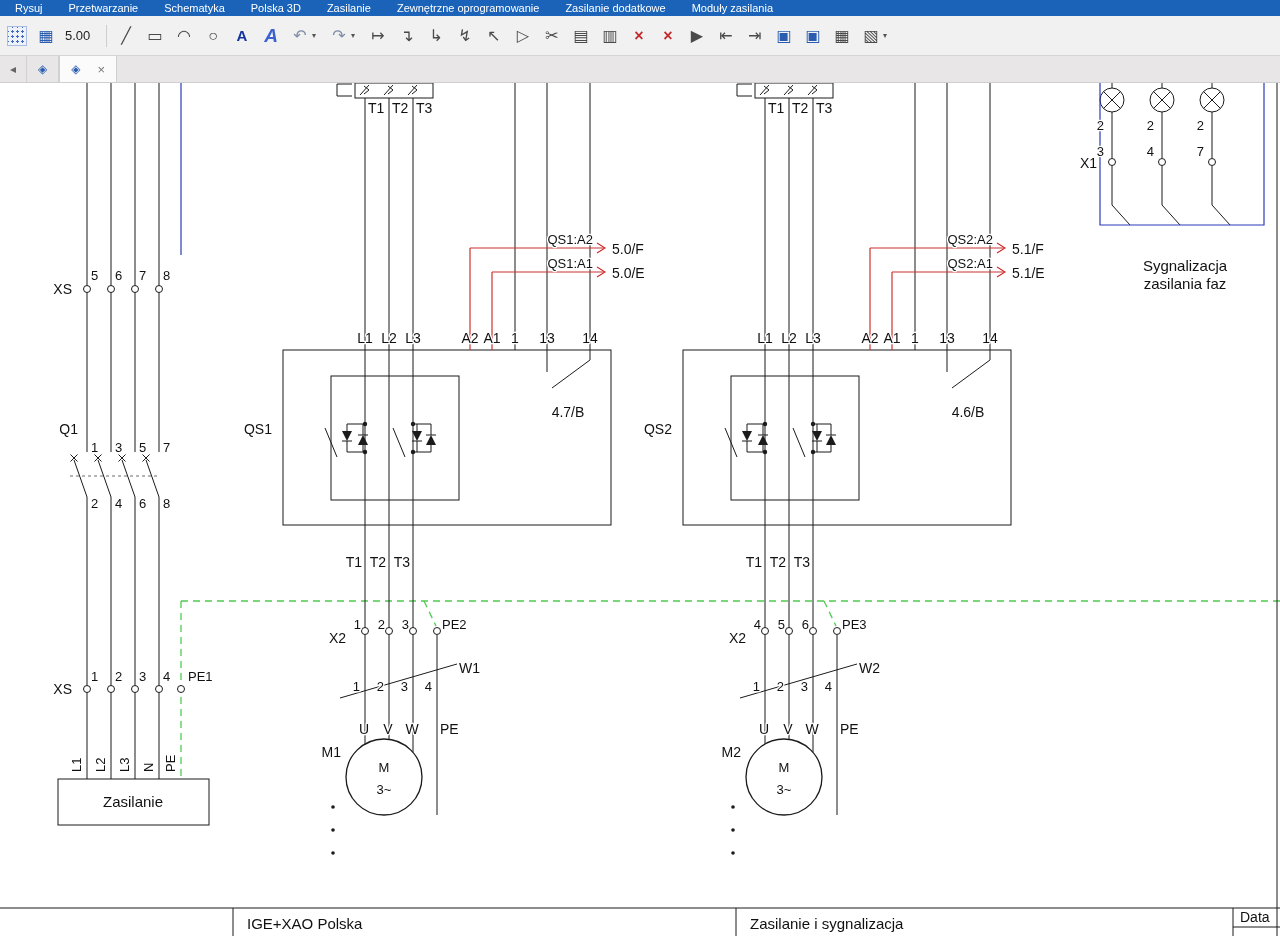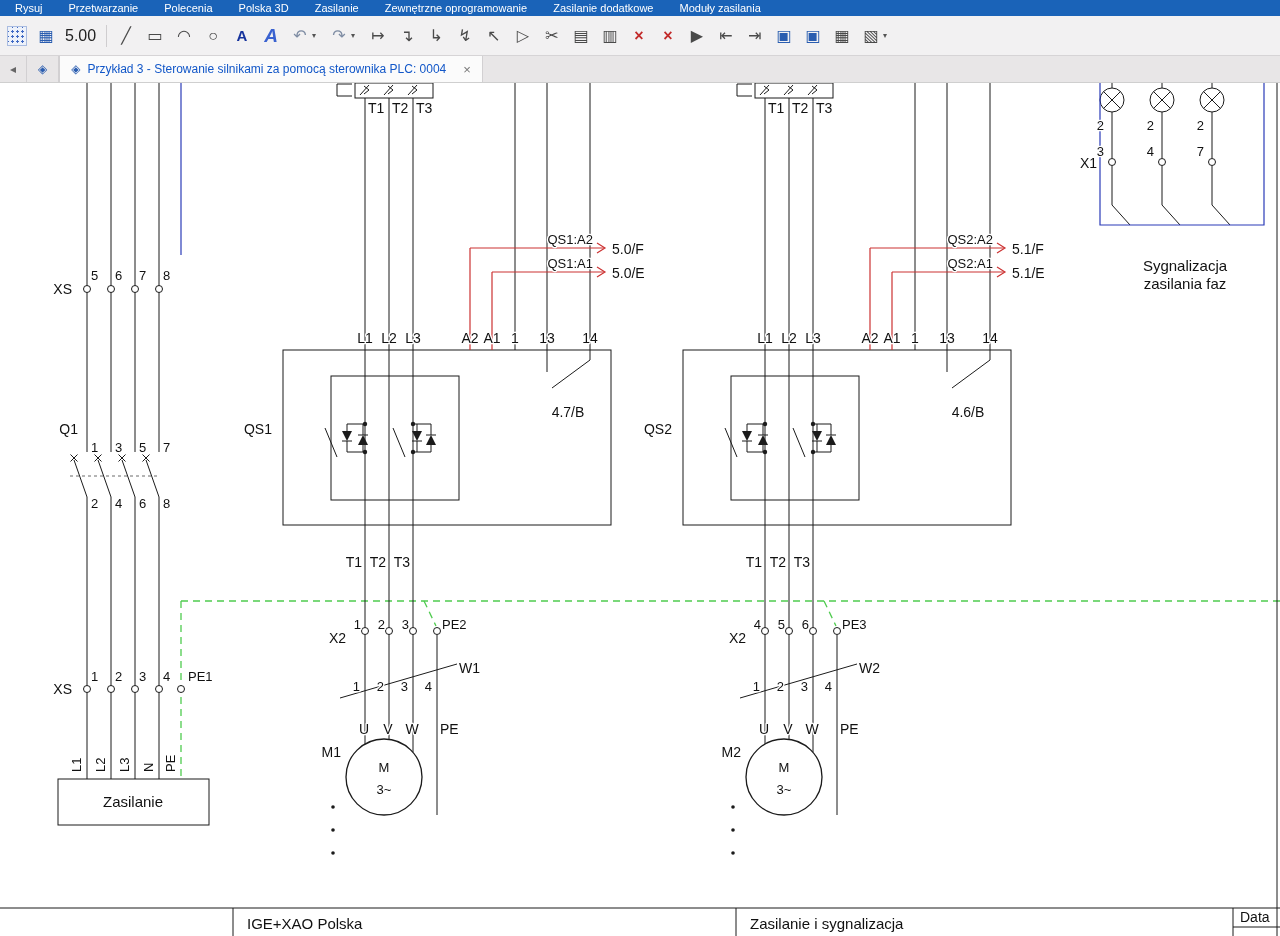--- a/index.html
+++ b/index.html
@@ -8,21 +8,21 @@
 
   
   .menubar{height:16px;background:#1a63b8;display:flex;align-items:center;padding-left:2px}
   .menubar span{color:#fff;font-size:11px;line-height:16px;padding:0 13px;white-space:nowrap;cursor:default}
 
   
   .toolbar{height:40px;background:#f2f1f2;border-bottom:1px solid #d6d4d6;display:flex;align-items:center;padding:0 7px;gap:9px}
   .tbico{font-size:16px;color:#4a4a4a;width:20px;text-align:center;line-height:24px;cursor:default}
   .snapgrid{width:20px;height:20px;border:1px solid #aabce0;background-color:#eef2fa;
     background-image:radial-gradient(#3f69c4 1.2px,transparent 1.4px);background-size:5px 5px;background-position:2px 2px}
-  .scale{font-size:16px;color:#222;min-width:32px}
+  .scale{font-size:13px;color:#222;min-width:32px}
   .sep{width:1px;height:22px;background:#cfcdcf}
   .caret{font-size:8px;color:#555;width:8px;margin-left:-7px}
   .bluish{color:#2a5db0}.dimb{color:#7e8ca3}.redi{color:#c22a2a;font-weight:bold}
   .ta1{color:#16339c;font-weight:bold;font-size:15px}
   .ta2{color:#3a62d0;font-weight:bold;font-style:italic;font-size:19px}
 
   
   .tabbar{height:27px;background:#e8e6e7;display:flex;align-items:stretch;border-bottom:1px solid #cfcfcf}
   .tabback{width:26px;display:flex;align-items:center;justify-content:center;color:#666;font-size:12px}
   .tab{display:flex;align-items:center;gap:7px;padding:0 11px;border-left:1px solid #d2d0d2;border-right:1px solid #d2d0d2;
@@ -46,21 +46,21 @@
     paint-order:stroke;stroke:#fff;stroke-width:2.5px;stroke-linejoin:round}
   .f14{font-size:14px}.f15{font-size:15px}
   .mid{text-anchor:middle}.end{text-anchor:end}
 </style>
 </head>
 <body>
 
 <div class="menubar">
   <span>Rysuj</span>
   <span>Przetwarzanie</span>
-  <span>Polecenia</span>
+  <span>Schematyka</span>
   <span>Polska 3D</span>
   <span>Zasilanie</span>
   <span>Zewnętrzne oprogramowanie</span>
   <span>Zasilanie dodatkowe</span>
   <span>Moduły zasilania</span>
 </div>
 
 <div class="toolbar">
   <span class="snapgrid"></span>
   <span class="tbico bluish">▦</span>
@@ -97,21 +97,20 @@
   <span class="caret">▾</span>
 </div>
 
 <div class="tabbar">
   <div class="tabback">◂</div>
   <div class="tab">
     <span class="docico">◈</span>
   </div>
   <div class="tab active">
     <span class="docico">◈</span>
-    <span>Przykład 3 - Sterowanie silnikami za pomocą sterownika PLC: 0004</span>
     <span class="closex">×</span>
   </div>
 </div>
 
 <div class="canvas">
 <svg width="1280" height="853" viewBox="0 83 1280 853">
 
   <g>
     <line class="wire" x1="87" y1="83" x2="87" y2="452"></line>
         <line class="wire" x1="87" y1="497" x2="87" y2="779"></line>

